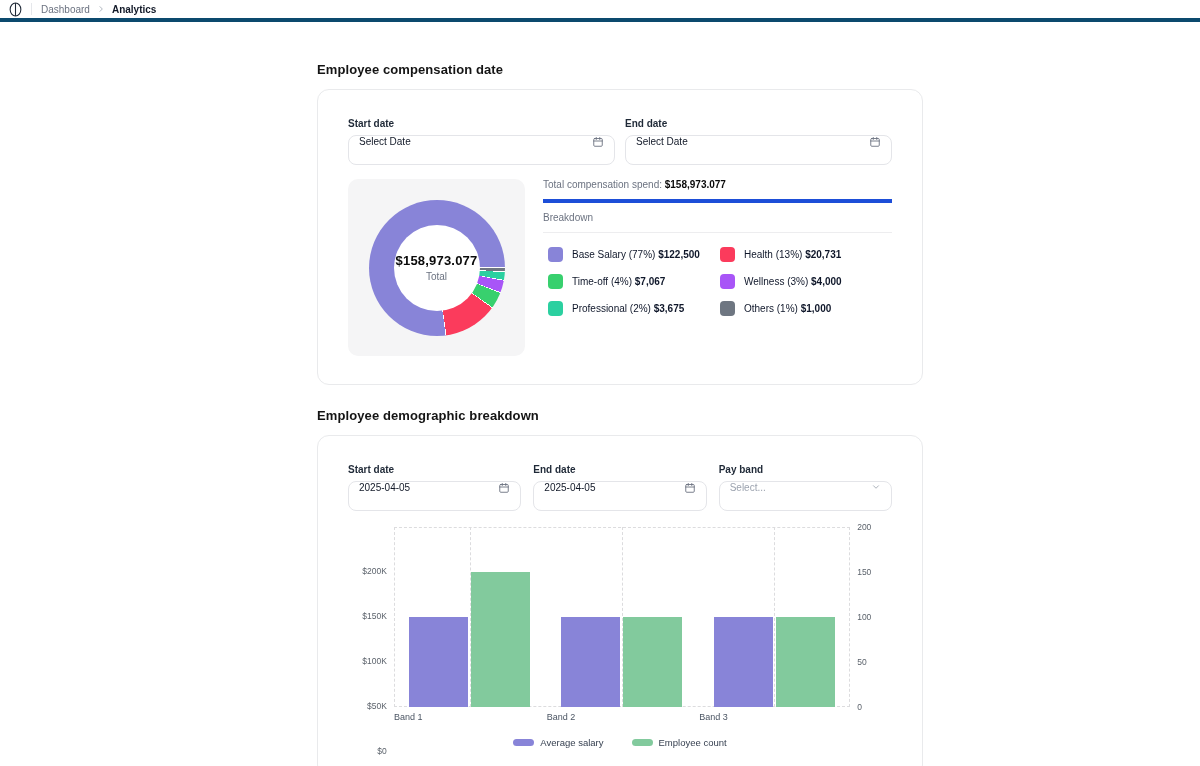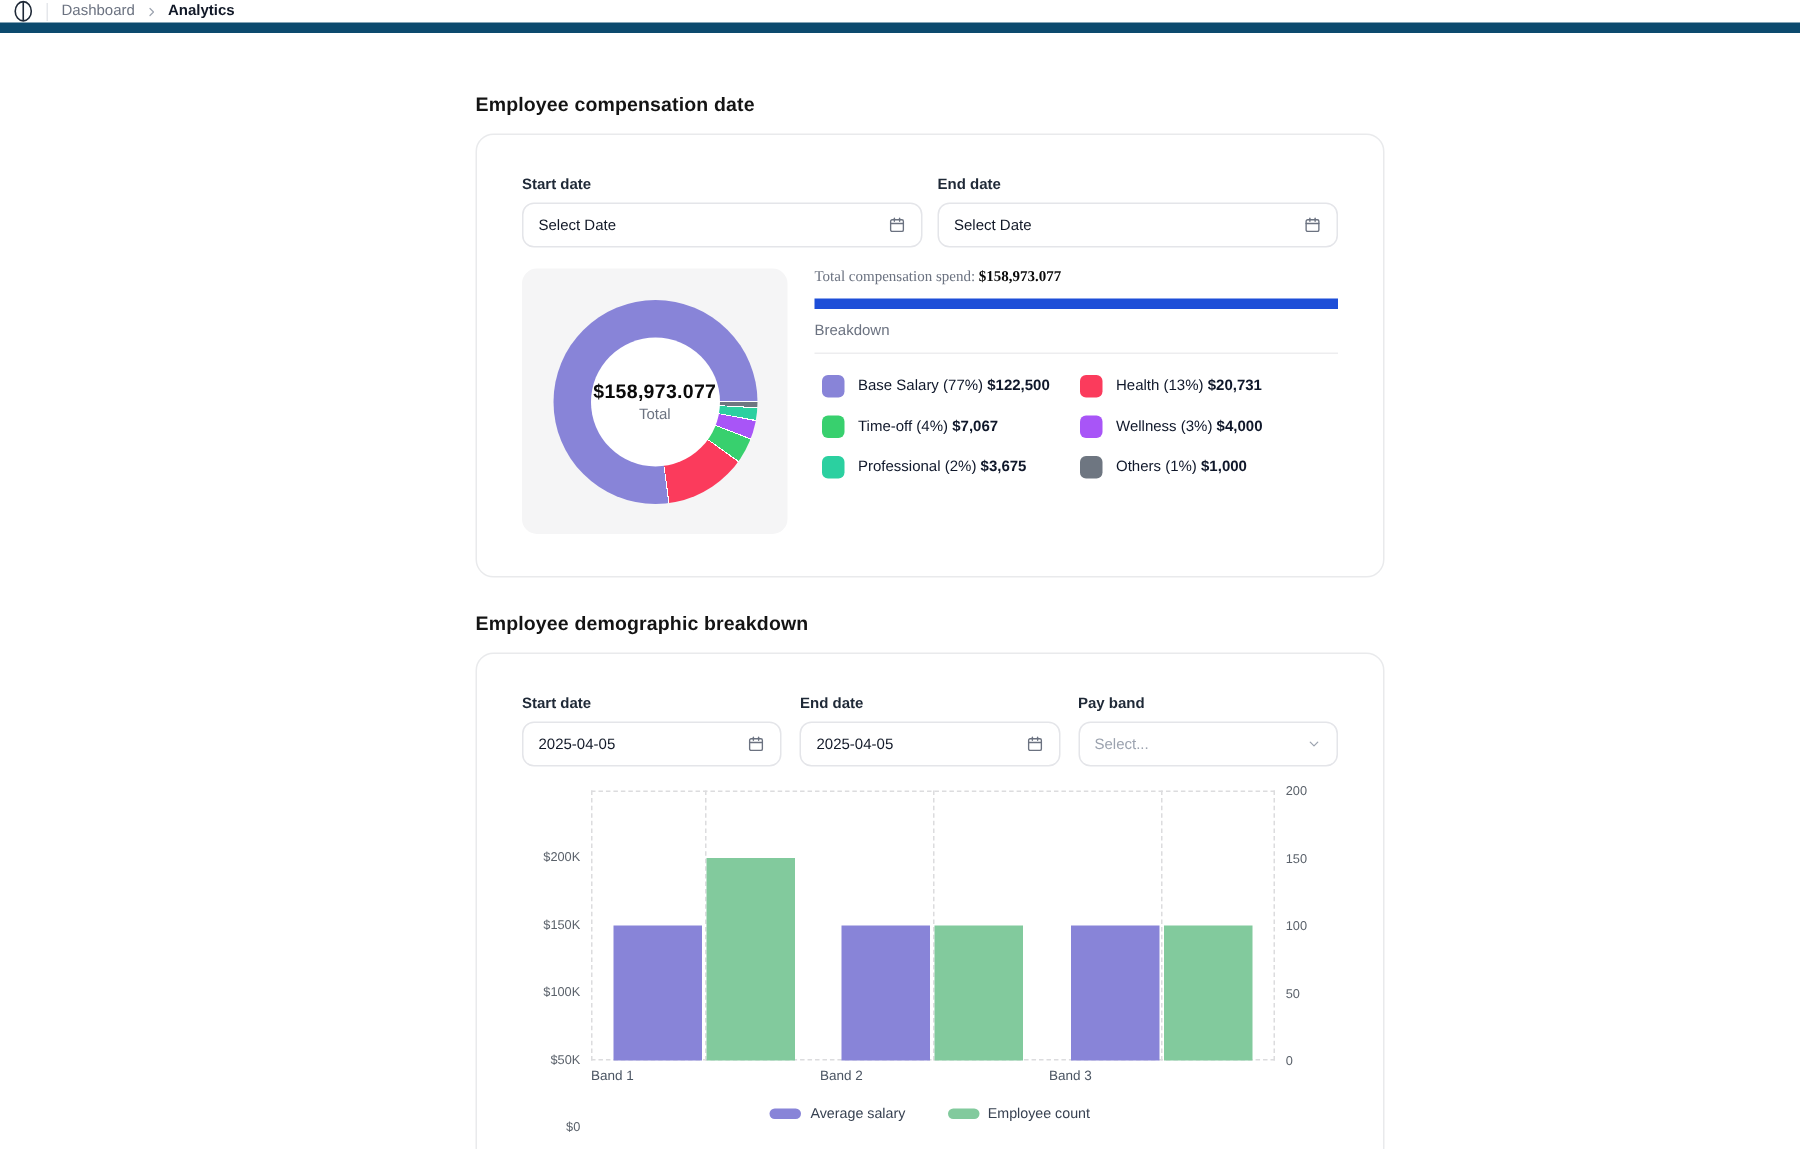--- a/index.html
+++ b/index.html
@@ -1,58 +1,58 @@
 <!DOCTYPE html>
 <html><head>
 <meta charset="utf-8">
 <style>
   * { margin:0; padding:0; box-sizing:border-box; }
   html,body { background:#ffffff; font-family:"Liberation Sans", sans-serif; color:#111827; }
   body { width:1200px; height:766px; overflow:hidden; }
 
   
   .topbar { height:22px; display:flex; align-items:center; gap:9px; padding:0 9px;
-            border-bottom:7px solid #0c4a6e; }
+            border-bottom:4px solid #0c4a6e; }
   .topbar .logo-btn { display:flex; align-items:center; cursor:pointer; }
   .topbar .vdiv { width:1px; height:12px; background:#e5e7eb; }
   .crumbs { display:flex; align-items:center; gap:7px; font-size:10px; }
   .crumb-link { color:#6b7280; }
   .crumb-sep { display:flex; align-items:center; }
   .crumb-current { color:#111827; font-weight:700; }
 
   
   .main { width:606px; margin-left:317px; padding-top:40px; }
   .section-title { font-size:13px; font-weight:600; color:#141414; margin-bottom:12px; letter-spacing:0.1px; }
   .card { border:1px solid #e9eaec; border-radius:12px; padding:28px 30px; background:#fff; }
   .section + .section { margin-top:23px; }
 
   
   .fields-row { display:flex; gap:10px; }
   .field { display:flex; flex-direction:column; }
   .field-label { font-size:10px; font-weight:600; color:#1f2937; margin-bottom:6px; }
   .input { height:30px; border:1px solid #e4e5e9; border-radius:8px; background:#fff;
-           display:flex; align-items:center; justify-content:space-between;
+           display:flex; align-items:flex-start; justify-content:space-between;
            padding:0 10px; font-size:10px; color:#111827; cursor:pointer; }
   .input .ph { color:#9ca3af; }
   .w-half { width:268px; }
   .w-third { width:174px; }
   .fields-row.three { gap:12px; }
 
   
   .comp-body { display:flex; margin-top:14px; }
   .donut-box { width:177px; height:177px; background:#f5f5f6; border-radius:10px; flex:0 0 auto;
                display:flex; align-items:center; justify-content:center; position:relative; }
   .donut { width:136px; height:136px; border-radius:50%; position:relative; }
   .donut-hole { position:absolute; inset:25px; background:#ffffff; border-radius:50%;
                 display:flex; flex-direction:column; align-items:center; justify-content:center; }
   .donut-value { font-size:13px; font-weight:800; color:#0a0a0a; letter-spacing:0.2px; }
   .donut-sub { font-size:10px; color:#6b7280; margin-top:3px; }
 
   .comp-right { flex:1; margin-left:18px; }
-  .total-row { font-size:10px; color:#6b7280; padding-bottom:9px; border-bottom:7px solid #1d4ed8;font-family:Liberation Serif, serif; }
+  .total-row { font-size:10px; color:#6b7280; padding-bottom:9px; border-bottom:4px solid #1d4ed8; }
   .total-row b { color:#0a0a0a; font-weight:800; }
   .breakdown-label { font-size:10px; color:#6b7280; padding:9px 0; border-bottom:1px solid #ededef; }
   .legend-grid { display:grid; grid-template-columns:1fr 1fr; row-gap:12px;
                  padding:14px 0 0 5px; }
   .legend-item { display:flex; align-items:center; gap:9px; font-size:10px; color:#0f172a; }
   .legend-swatch { width:15px; height:15px; border-radius:4px; flex:0 0 auto; }
   .legend-item b { font-weight:800; }
 
   
   .chart-wrap { display:flex; margin-top:16px; }

